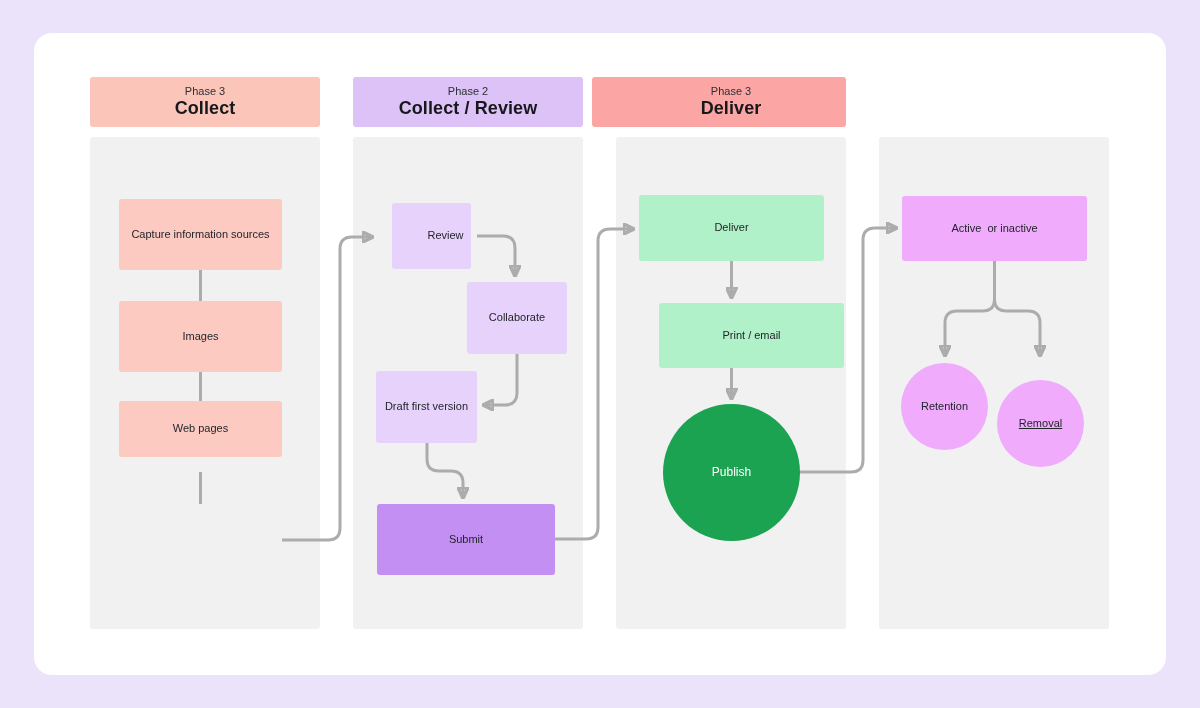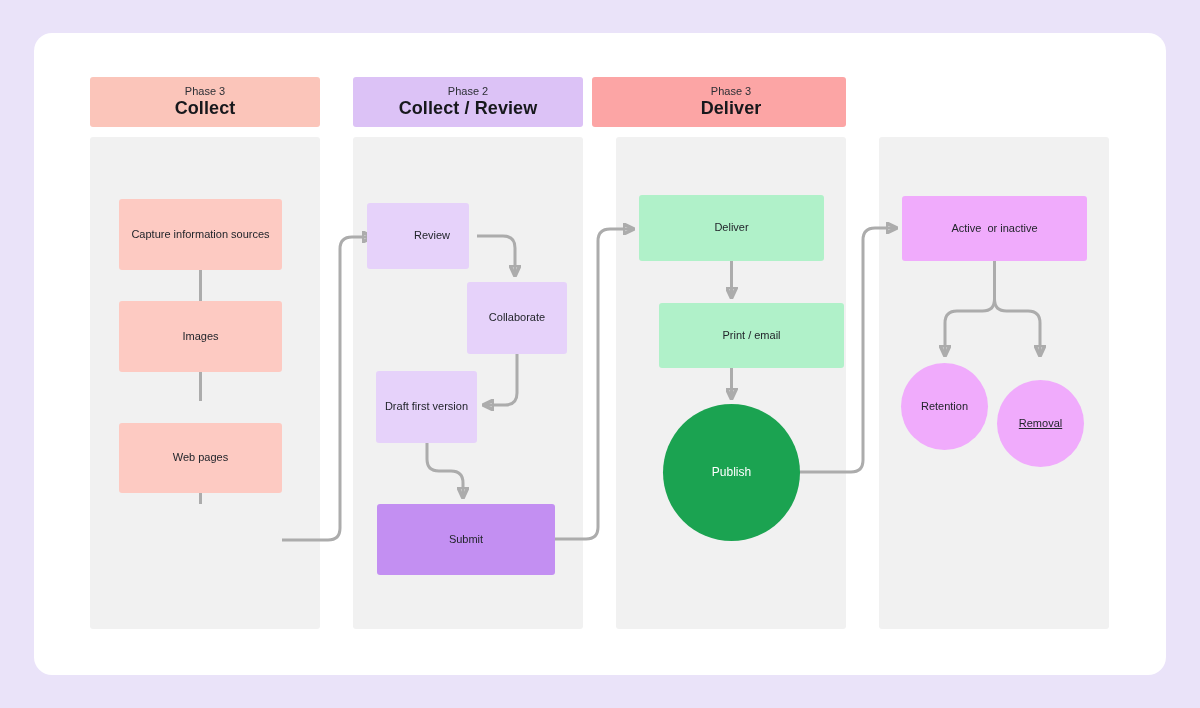--- a/index.html
+++ b/index.html
@@ -37,23 +37,23 @@
     text-align:center;font-size:11px;color:#22252b;border-radius:3px;
     white-space:pre-wrap;line-height:1.25;padding:0 6px;box-sizing:border-box;
   }
   .circle{border-radius:50%;padding:0;}
   .pink{background:#fdcac2;}
   .lav{background:#e6d2fa;}
   .green{background:#b0f1c9;}
   .blue{background:#f0abfc;justify-content:center;}
   #n-capture{left:119px;top:199px;width:163px;height:71px;}
   #n-images{left:119px;top:301px;width:163px;height:71px;}
-  #n-web{left:119px;top:423px;width:163px;height:70px;text-align:right;}
+  #n-web{left:119px;top:401px;width:163px;height:56px;text-align:right;}
   #n-phys{left:119px;top:504px;width:163px;height:72px;}
-  #n-review{left:367px;top:203px;width:102px;height:66px;padding-left:34px;}
+  #n-review{left:392px;top:203px;width:79px;height:66px;padding-left:34px;}
   #n-collab{left:467px;top:282px;width:100px;height:72px;}
   #n-draft{left:376px;top:371px;width:101px;height:72px;}
   #n-submit{left:377px;top:504px;width:178px;height:71px;background:#c38ff2;}
   #n-deliver{left:639px;top:195px;width:185px;height:66px;}
   #n-print{left:659px;top:303px;width:185px;height:65px;}
   #n-publish{left:663px;top:404px;width:137px;height:137px;background:#1ba351;color:#ffffff;font-size:12px;}
   #n-active{left:902px;top:196px;width:185px;height:65px;}
   #n-retention{left:901px;top:363px;width:87px;height:87px;}
   #n-removal{left:997px;top:380px;width:87px;height:87px;text-decoration:underline;}
   

